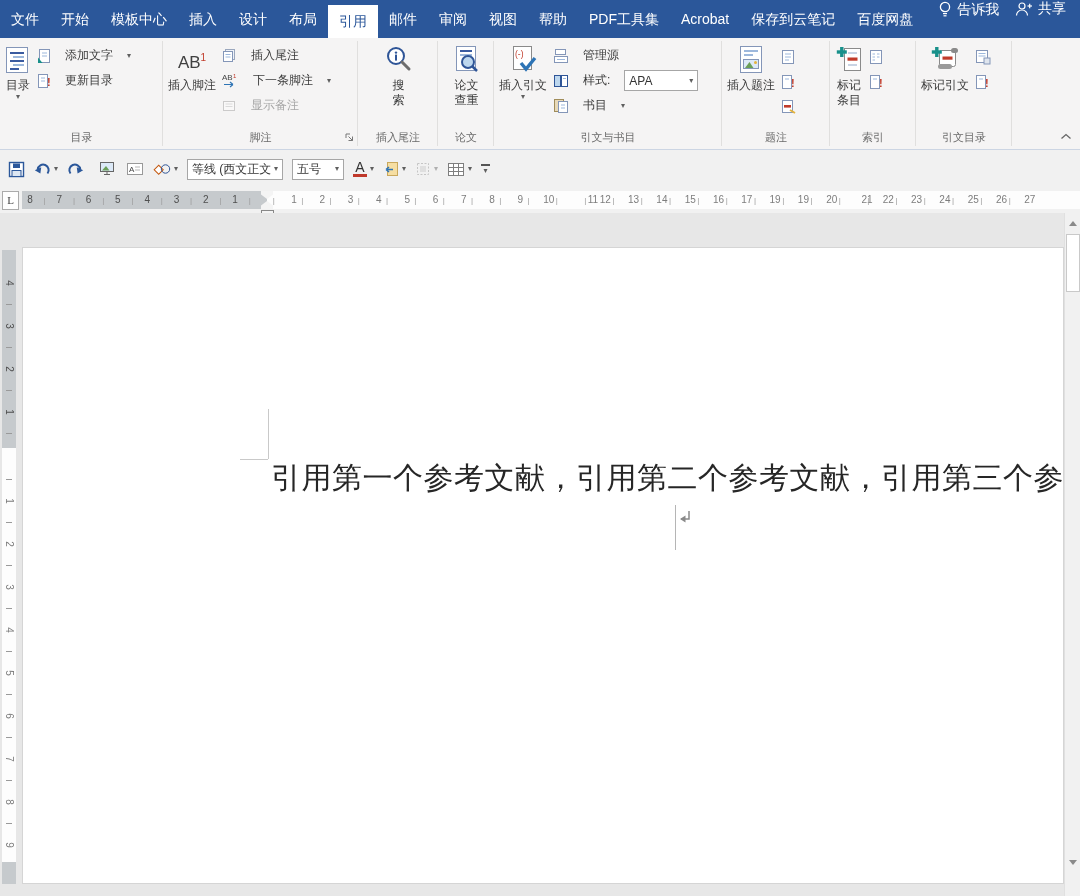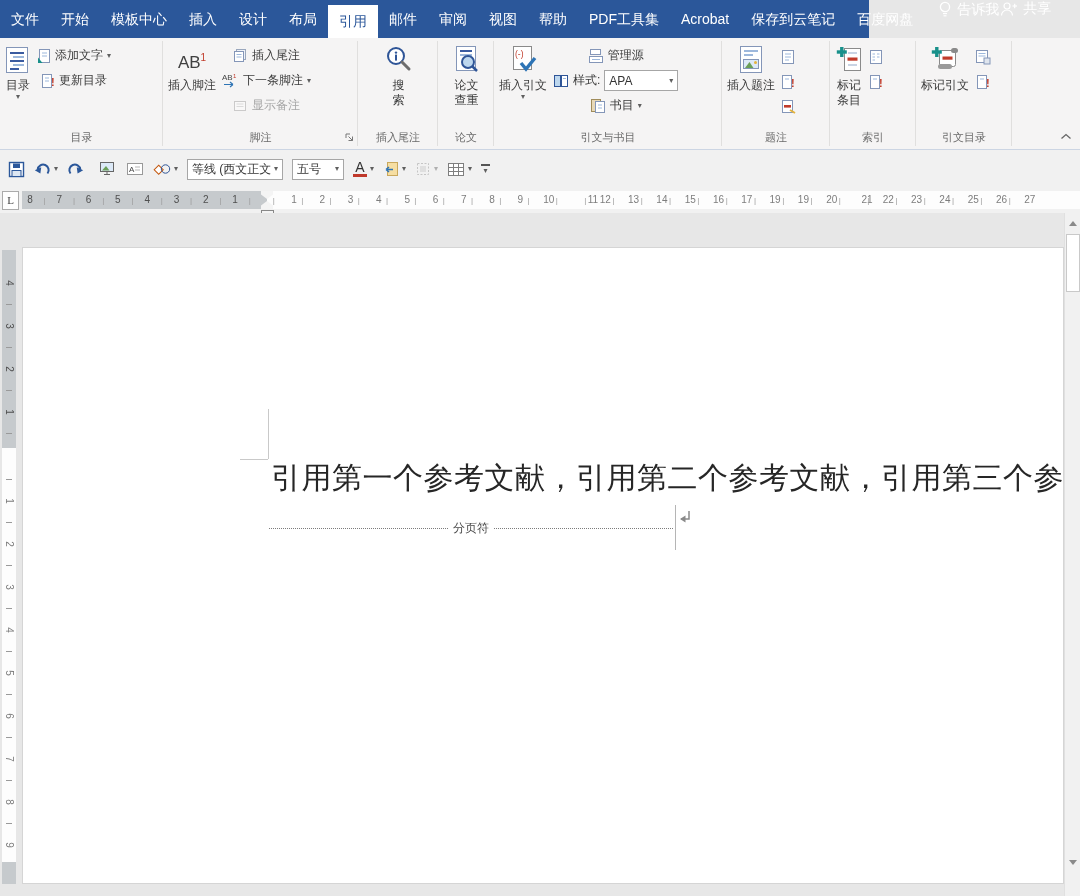--- a/index.html
+++ b/index.html
@@ -2,39 +2,39 @@
 <html><head>
 <meta charset="utf-8">
 <style>
   html,body{margin:0;padding:0;}
   body{
     width:1080px;height:896px;position:relative;overflow:hidden;
     font-family:"Liberation Sans","DejaVu Sans",sans-serif;
     background:#e7e7e7;-webkit-font-smoothing:antialiased;
   }
   
-  #titlebar{position:absolute;left:0;top:0;width:869px;height:38px;background:#2b579a;
+  #titlebar{position:absolute;left:0;top:0;width:1080px;height:38px;background:#2b579a;
     display:flex;align-items:flex-start;color:#fff;font-size:14px;white-space:nowrap;}
   .tab{padding:0 11px;height:38px;line-height:38px;cursor:default;}
   .tab.active{background:#ffffff;color:#2b579a;height:33px;line-height:33px;align-self:flex-end;}
   .tb-tellme{display:flex;align-items:center;gap:5px;margin-left:14px;font-family:Liberation Mono, monospace;}
   .tb-share{display:flex;align-items:center;gap:5px;margin-left:auto;padding-right:14px;}
   
   #ribbon{position:absolute;left:0;top:38px;width:1080px;height:111px;background:#f5f4f4;
     border-bottom:1px solid #ccd5e3;display:flex;}
   .rgroup{position:relative;display:flex;flex-direction:column;flex:0 0 auto;}
   .rgroup::after{content:"";position:absolute;right:0;top:3px;bottom:3px;width:1px;background:#e0dfde;}
   .rg-body{flex:1;display:flex;align-items:flex-start;padding:3px 2px 0 3px;}
   .rg-label{height:19px;text-align:center;font-size:11px;color:#6a6a6a;line-height:15px;position:relative;}
   .bigbtn{display:flex;flex-direction:column;align-items:center;font-size:12px;color:#3b3b3b;
     line-height:15px;padding:1px 2px;text-align:center;}
   .bigbtn .icon{height:36px;display:flex;align-items:center;justify-content:center;}
   .smallcol{display:flex;flex-direction:column;padding-top:2px;}
-  .smallbtn{display:flex;align-items:center;gap:4px;height:25px;font-size:12px;color:#3b3b3b;
-    padding:0 4px;white-space:nowrap;justify-content:center;}
+  .smallbtn{display:flex;align-items:center;gap:14px;height:25px;font-size:12px;color:#3b3b3b;
+    padding:0 4px;white-space:nowrap;}
   .smallbtn.disabled{color:#a6a6a6;}
   .caret{font-size:8px;color:#5f5f5f;line-height:8px;}
   .ab{font-size:17px;color:#404040;letter-spacing:0;}
   .ab sup{color:#c13b2a;font-size:10px;}
   .combo{background:#fff;border:1px solid #a6a6a6;height:21px;display:flex;align-items:center;
     padding:0 4px;font-size:12px;color:#333;box-sizing:border-box;}
   .launcher{position:absolute;right:3px;bottom:2px;}
   #collapse-ribbon{position:absolute;right:8px;bottom:5px;}
   
   #qat{position:absolute;left:0;top:150px;width:1080px;height:38px;background:#f1f1f1;
@@ -632,25 +632,20 @@
       <span class="vtick" style="top: 533px;"></span>
       <span class="vnum vnum-w" style="top: 548px;">8</span>
       <span class="vtick" style="top: 576px;"></span>
       <span class="vnum vnum-w" style="top: 591px;">9</span>
     </div>
 
   <div id="page">
     <div class="cropmark-v"></div>
     <div class="cropmark-h"></div>
     <div id="doc-text">引用第一个参考文献，引用第二个参考文献，引用第三个参考</div>
-    <div id="pagebreak">
-      <span class="pb-line"></span>
-      <span class="pb-label">分页符</span>
-      <span class="pb-line"></span>
-    </div>
     <div id="text-cursor"></div>
     <span id="return-mark">
       <svg width="16" height="18">
           <path d="M12 2 v8 H4" fill="none" stroke="#8a8a8a" stroke-width="1.5"></path>
           <polygon points="3,10 8.5,6.5 8.5,13.5" fill="#8a8a8a"></polygon>
         </svg>
     </span>
   </div>
 
   <div id="scrollbar">

